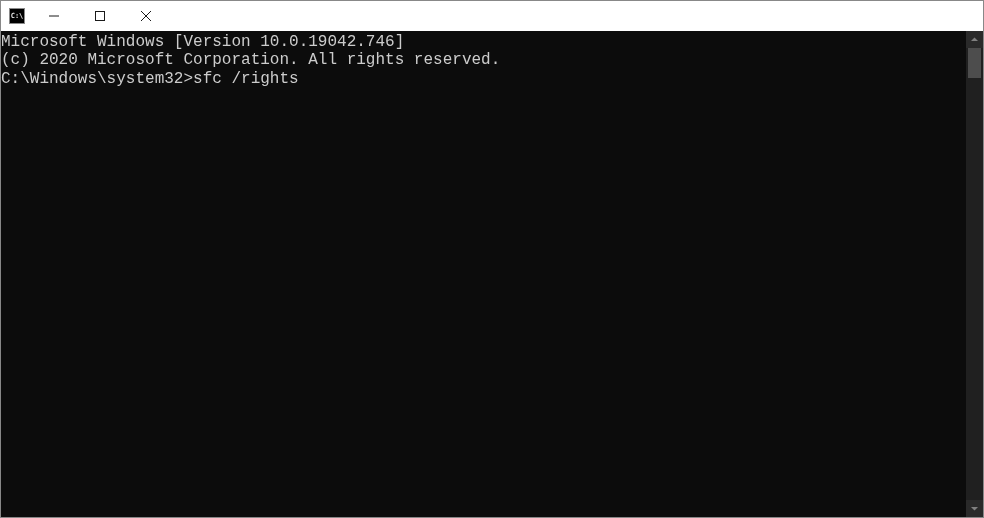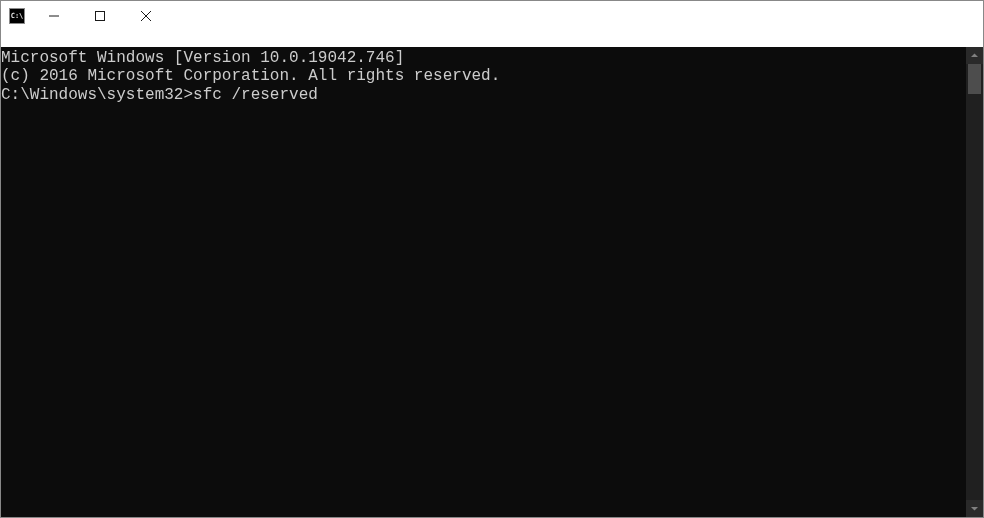--- a/index.html
+++ b/index.html
@@ -68,21 +68,20 @@
     }
     .control-btn svg {
       width: 10px;
       height: 10px;
     }
     .terminal-container {
       flex: 1;
       display: flex;
       background: #a16207;
       position: relative;
-      margin-top: 16px;
     }
     .terminal {
       flex: 1;
       background: #0c0c0c;
       color: #cccccc;
       font-family: Consolas, "Courier New", monospace;
       font-size: 16px;
       line-height: 1.15;
       padding: 2px 0 0 0;
       white-space: pre;
@@ -148,21 +147,21 @@
           </svg>
       </div>
       <div class="control-btn close">
         <svg viewBox="0 0 10 10">
             <path d="M0 0 L10 10 M10 0 L0 10" stroke="currentColor" stroke-width="1" fill="none"></path>
           </svg>
       </div>
     </div>
   </div>
   <div class="terminal-container">
-    <div class="terminal"><span class="terminal-line">Microsoft Windows [Version 10.0.19042.746]</span><span class="terminal-line">(c) 2016 Microsoft Corporation. All rights reserved.</span><span class="terminal-line"></span><span class="terminal-line"><span>C:\Windows\system32&gt;</span><span>sfc /reserved</span></span></div>
+    <div class="terminal"><span class="terminal-line">Microsoft Windows [Version 10.0.19042.746]</span><span class="terminal-line">(c) 2020 Microsoft Corporation. All rights reserved.</span><span class="terminal-line"></span><span class="terminal-line"><span>C:\Windows\system32&gt;</span><span>sfc /rights</span></span></div>
     <div class="scrollbar">
       <div class="scroll-arrow top">
         <svg viewBox="0 0 10 10">
             <path d="M0 7 L5 2 L10 7 Z"></path>
           </svg>
       </div>
       <div class="scroll-thumb"></div>
       <div class="scroll-arrow bottom">
         <svg viewBox="0 0 10 10">
             <path d="M0 3 L5 8 L10 3 Z"></path>

